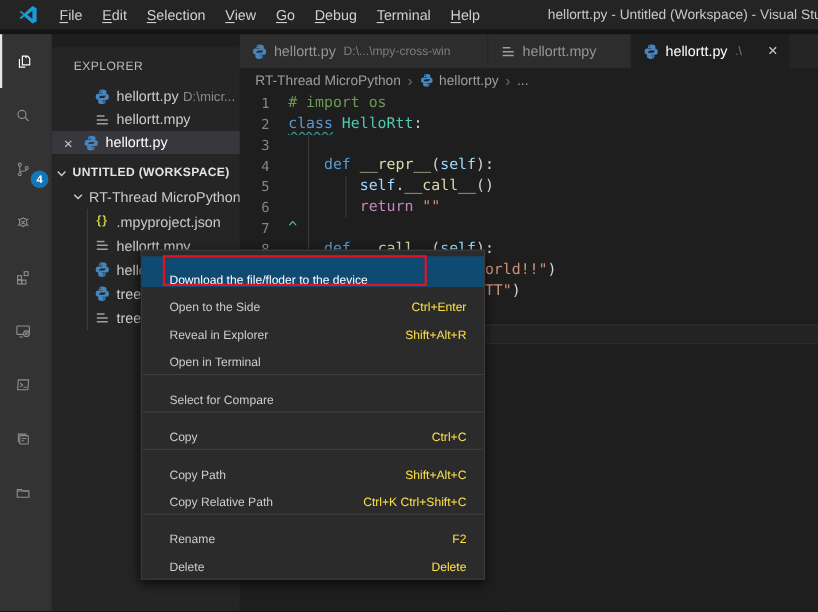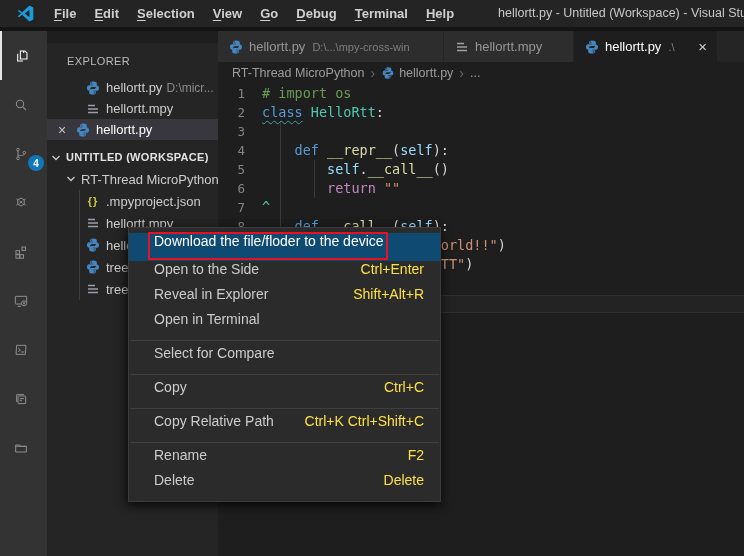--- a/index.html
+++ b/index.html
@@ -4,21 +4,21 @@
 <style>
   * { box-sizing: border-box; margin: 0; padding: 0; }
   html,body { background:#111; }
   .app { position:relative; width:744px; height:556px; background:#1e1e1e; overflow:hidden;
          font-family:"Liberation Sans",sans-serif; -webkit-font-smoothing:antialiased; }
   
   .titlebar { position:absolute; left:0; top:0; width:744px; height:27px; background:#242425;
               display:flex; align-items:center; z-index:5; }
   .strip { position:absolute; left:0; top:27px; width:744px; height:4px; background:#141414; z-index:5; }
   .logo { width:17px; height:17px; margin:0 11px 0 17px; flex:none; }
-  .menus { display:flex;font-weight:bold; }
+  .menus { display:flex; }
   .menu-item { padding:0 9px; font-size:13px; color:#d0d0d0; line-height:27px; cursor:default; }
   .menu-item u { text-underline-offset:2px; }
   .wintitle { position:absolute; left:498px; top:0; height:27px; line-height:27px; font-size:12.5px;
               color:#c8c8c8; white-space:nowrap; overflow:hidden; width:246px; }
   
   .activitybar { position:absolute; left:0; top:31px; width:47px; height:525px; background:#333333; z-index:4; }
   .act-item { height:49px; display:flex; align-items:center; justify-content:center; position:relative;
               color:#8f8f8f; cursor:pointer; }
   .act-item.active { color:#ffffff; border-left:2px solid #e7e7e7; }
   .act-item svg { width:26px; height:26px; }
@@ -75,21 +75,21 @@
   .wavy { text-decoration:underline wavy #3ba3a0; text-decoration-thickness:1px; text-underline-offset:3px; }
   .guide { position:absolute; width:1px; background:#3a3a3a; }
   .g1 { left:62px; top:38px; height:116px; } .g2 { left:96px; top:76px; height:38px; }
   .band { position:absolute; left:0; top:264px; width:526px; height:18px; background:#232324;
           border-top:1px solid #303031; border-bottom:1px solid #303031; }
   .panel { position:absolute; left:0; top:282px; width:526px; height:243px; background:#1e1e1e; }
   
   .ctxmenu { position:absolute; left:128px; top:227px; width:313px; background:#2b2b2c;
              border:1px solid #3c3c3c; box-shadow:0 4px 10px rgba(0,0,0,.55), -2px 2px 8px rgba(0,0,0,.4);
              padding:5px 0 4px 0; z-index:50; }
-  .mi { height:25px; display:flex; align-items:flex-start; padding:0 16px 0 25px; font-size:14px;
+  .mi { height:25px; display:flex; align-items:flex-end; padding:0 16px 0 25px; font-size:11px;
         color:#cccccc; cursor:pointer; white-space:nowrap; }
   .mi:first-child { height:28px; }
   .mi.selected { background:var(--sel,#0f4a73); color:#ffffff; }
   .mi .sc { margin-left:auto; color:#fde047; padding-left:20px; }
   .msep { height:1px; background:#404041; margin:4px 1px; }
   .red-annot { position:absolute; left:148px; top:232px; width:240px; height:28px;
                border:2px solid var(--red,#e81123); z-index:60; pointer-events:none; }
 </style>
 </head>
 <body>
@@ -406,20 +406,24 @@
       <div class="mi">
         <span>Select for Compare</span>
       </div>
       <div class="msep"></div>
       <div class="mi">
         <span>Copy</span>
         <span class="sc">Ctrl+C</span>
       </div>
       <div class="msep"></div>
       <div class="mi">
+        <span>Copy Path</span>
+        <span class="sc">Shift+Alt+C</span>
+      </div>
+      <div class="mi">
         <span>Copy Relative Path</span>
         <span class="sc">Ctrl+K Ctrl+Shift+C</span>
       </div>
       <div class="msep"></div>
       <div class="mi">
         <span>Rename</span>
         <span class="sc">F2</span>
       </div>
       <div class="mi">
         <span>Delete</span>

